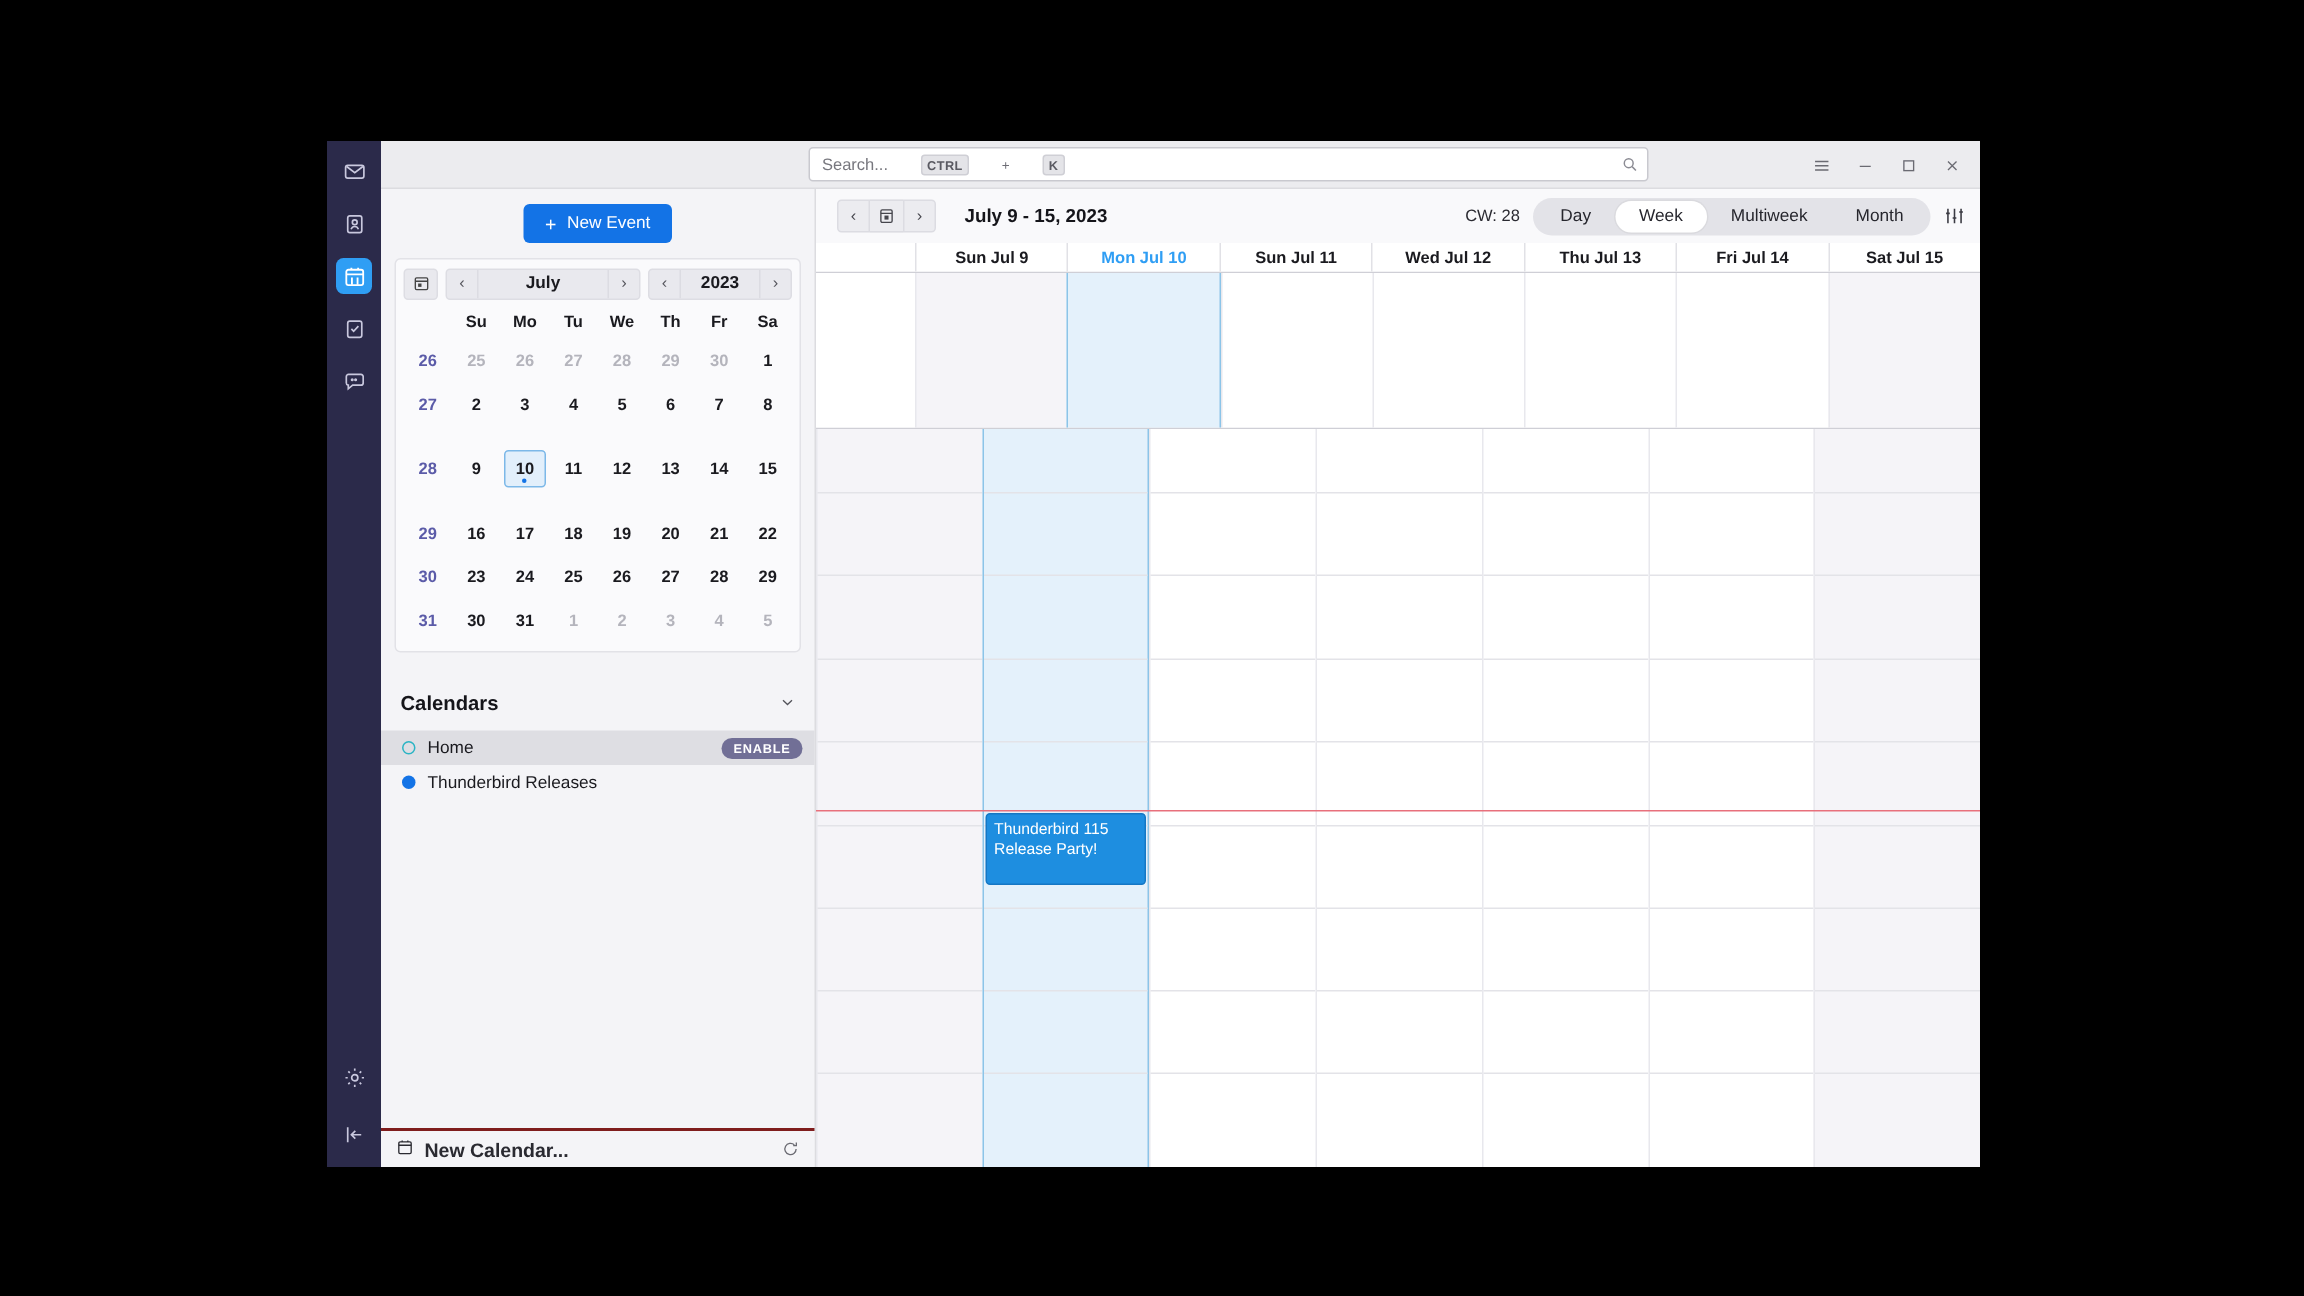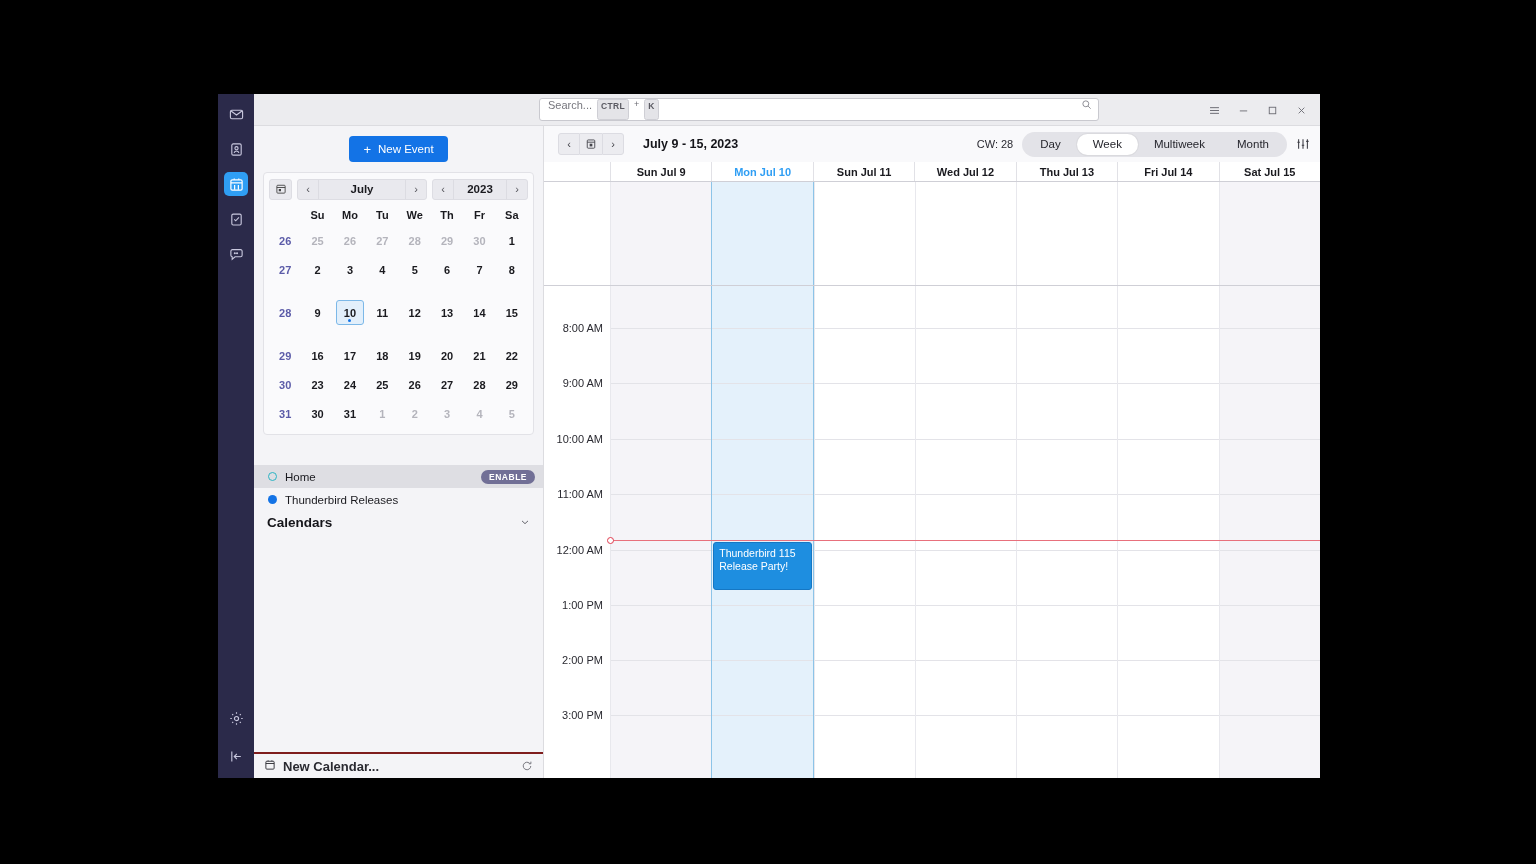--- a/index.html
+++ b/index.html
@@ -53,23 +53,23 @@
     display: flex; align-items: center;
     position: relative;
     flex: 0 0 32px;
   }
   #search-wrap {
     position: absolute; left: 285px; top: 4px;
     width: 560px; height: 23px;
     background: #ffffff;
     border: 1px solid #c9c9cf;
     border-radius: 3px;
-    display: flex; 
+    display: flex; align-items: center;
     padding: 0 6px 0 8px;
-    gap: 5px;
+    gap: 22px;
   }
   #search-placeholder { font-size: 11px; color: #77777e; }
   .kbd {
     font-size: 8.5px; font-weight: bold; color: #5a5a62;
     background: #e4e4e8; border: 1px solid #cfcfd5;
     border-radius: 2.5px; padding: 0px 3px; line-height: 12px;
     letter-spacing: .3px;
   }
   .kbd-plus { font-size: 9px; color: #6d6d75; }
   #search-icon { margin-left: auto; color: #8b8b93; display: flex; }
@@ -544,39 +544,39 @@
                   <td class="oth">2</td>
                   <td class="oth">3</td>
                   <td class="oth">4</td>
                   <td class="oth">5</td>
                 </tr>
               </tbody>
           </table>
         </div>
 
         <div id="cal-section">
+          <div id="cal-header">
+            <span id="cal-title">Calendars</span>
+            <span id="cal-collapse">
+              <svg width="12" height="12" viewBox="0 0 16 16" fill="none" stroke="currentColor" stroke-width="1.2">
+                  <path d="M4 6.5 8 10.2 12 6.5"></path>
+                </svg>
+            </span>
+          </div>
           <div id="cal-list">
               <div class="cal-item selected">
                 <span class="cal-dot hollow" style="border-color: rgb(43, 180, 196);"></span>
                 <span>Home</span>
                 <span class="cal-badge">ENABLE</span>
               </div>
               <div class="cal-item">
                 <span class="cal-dot" style="background: rgb(19, 115, 230);"></span>
                 <span>Thunderbird Releases</span>
               </div>
             </div>
-          <div id="cal-header">
-            <span id="cal-title">Calendars</span>
-            <span id="cal-collapse">
-              <svg width="12" height="12" viewBox="0 0 16 16" fill="none" stroke="currentColor" stroke-width="1.2">
-                  <path d="M4 6.5 8 10.2 12 6.5"></path>
-                </svg>
-            </span>
-          </div>
         </div>
 
         <div id="sidebar-filler"></div>
 
         <div id="new-calendar-row">
           <span>
             <svg width="12" height="12" viewBox="0 0 16 16" fill="none" stroke="currentColor" stroke-width="1.2">
               <rect x="2.5" y="3" width="11" height="10.5" rx="1.2"></rect>
                 <path d="M2.5 6h11M5.5 3V1.8M10.5 3V1.8"></path>
             </svg>
@@ -639,32 +639,20 @@
             <div class="ad-cell today"></div>
             <div class="ad-cell"></div>
             <div class="ad-cell"></div>
             <div class="ad-cell"></div>
             <div class="ad-cell"></div>
             <div class="ad-cell weekend"></div>
           </div>
 
         <div id="grid-scroll">
           <div id="grid-inner">
-            <div id="time-gutter">
-              <div id="gutter-lines"></div>
-              <div id="now-dot" style="top: 250.5px; right: -3.5px;"></div>
-            <div class="time-label" style="top: 42px;">8:00 AM</div>
-                <div class="time-label" style="top: 97px;">9:00 AM</div>
-                <div class="time-label" style="top: 153px;">10:00 AM</div>
-                <div class="time-label" style="top: 208px;">11:00 AM</div>
-                <div class="time-label" style="top: 264px;">12:00 AM</div>
-                <div class="time-label" style="top: 319px;">1:00 PM</div>
-                <div class="time-label" style="top: 374px;">2:00 PM</div>
-                <div class="time-label" style="top: 429px;">3:00 PM</div>
-              </div>
             <div id="columns">
                 <div class="day-col weekend">
                   <div class="hour-line" style="top: 42px;"></div>
                   <div class="hour-line" style="top: 97px;"></div>
                   <div class="hour-line" style="top: 153px;"></div>
                   <div class="hour-line" style="top: 208px;"></div>
                   <div class="hour-line" style="top: 264px;"></div>
                   <div class="hour-line" style="top: 319px;"></div>
                   <div class="hour-line" style="top: 374px;"></div>
                   <div class="hour-line" style="top: 429px;"></div>

